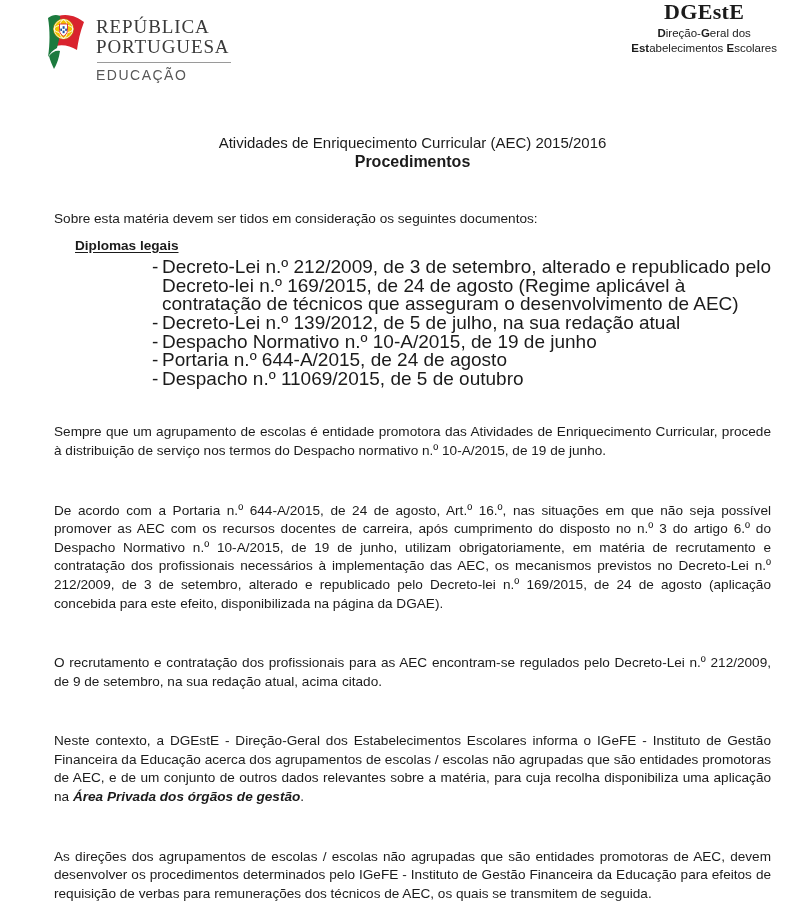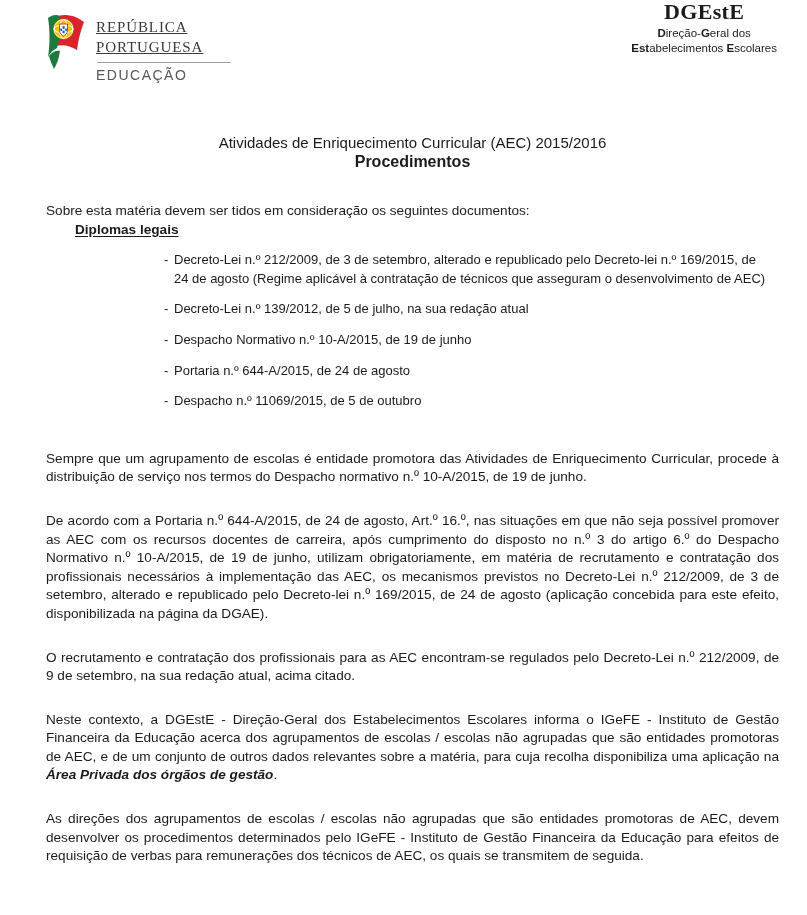--- a/index.html
+++ b/index.html
@@ -42,25 +42,24 @@
     width: 44px;
     height: 62px;
     flex: 0 0 auto;
     margin-right: 8px;
   }
   .brand-text {
     padding-top: 5px;
   }
   .brand-line {
     font-family: "Liberation Serif", serif;
-    font-size: 15px;
+    font-size: 19px;
     line-height: 20px;
     letter-spacing: 0.9px;
     color: #3a3a3a;
-    text-decoration: underline;
   }
   .brand-rule {
     width: 134px;
     height: 1px;
     background: #9a9a9a;
     margin: 5px 0 4px 1px;
   }
   .brand-sub {
     font-size: 14px;
     letter-spacing: 1.5px;
@@ -121,21 +120,21 @@
   
   .body {
     position: absolute;
     left: 46px;
     top: 202px;
     width: 733px;
     font-size: 13.6px;
     line-height: 18.6px;
   }
   p.para {
-    margin: 0;
+    margin: 8px;
     text-align: justify;
   }
   .lead { margin-bottom: 24px; }
 
   .section-heading {
     margin: 0 0 3px 0;
     font-weight: bold;
     font-size: 13.6px;
     line-height: 18.6px;
   }
@@ -145,23 +144,23 @@
     padding-left: 29px;
   }
 
   ul.legal-list {
     list-style: none;
     margin: 0 0 0 0;
     padding: 0 0 0 106px;
   }
   ul.legal-list li {
     position: relative;
-    margin: 12px;
+    margin: 0;
     padding-left: 10px;
-    font-size: 13px;
+    font-size: 19px;
     line-height: 18.6px;
     text-align: left;
   }
   ul.legal-list li::before {
     content: "-";
     position: absolute;
     left: 0;
     top: 0;
   }
 

